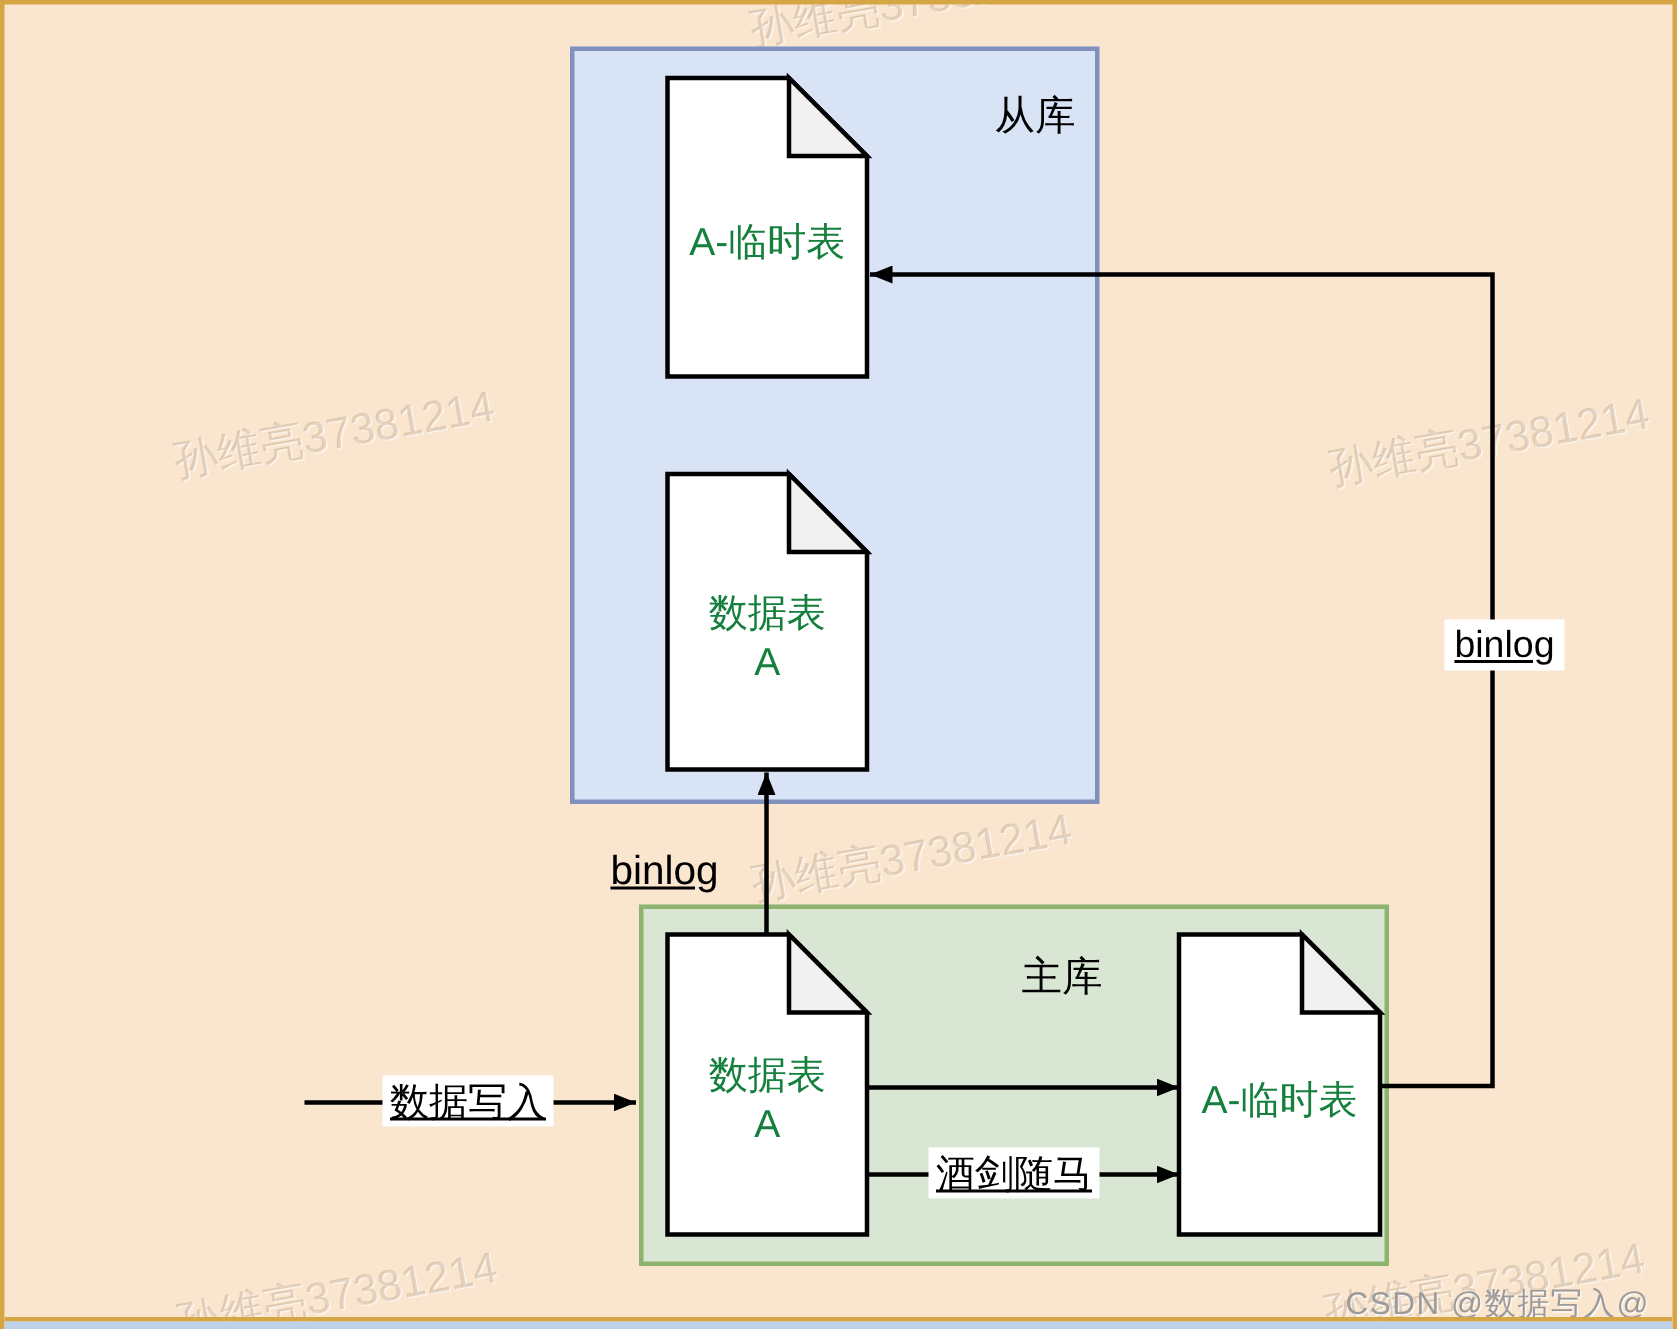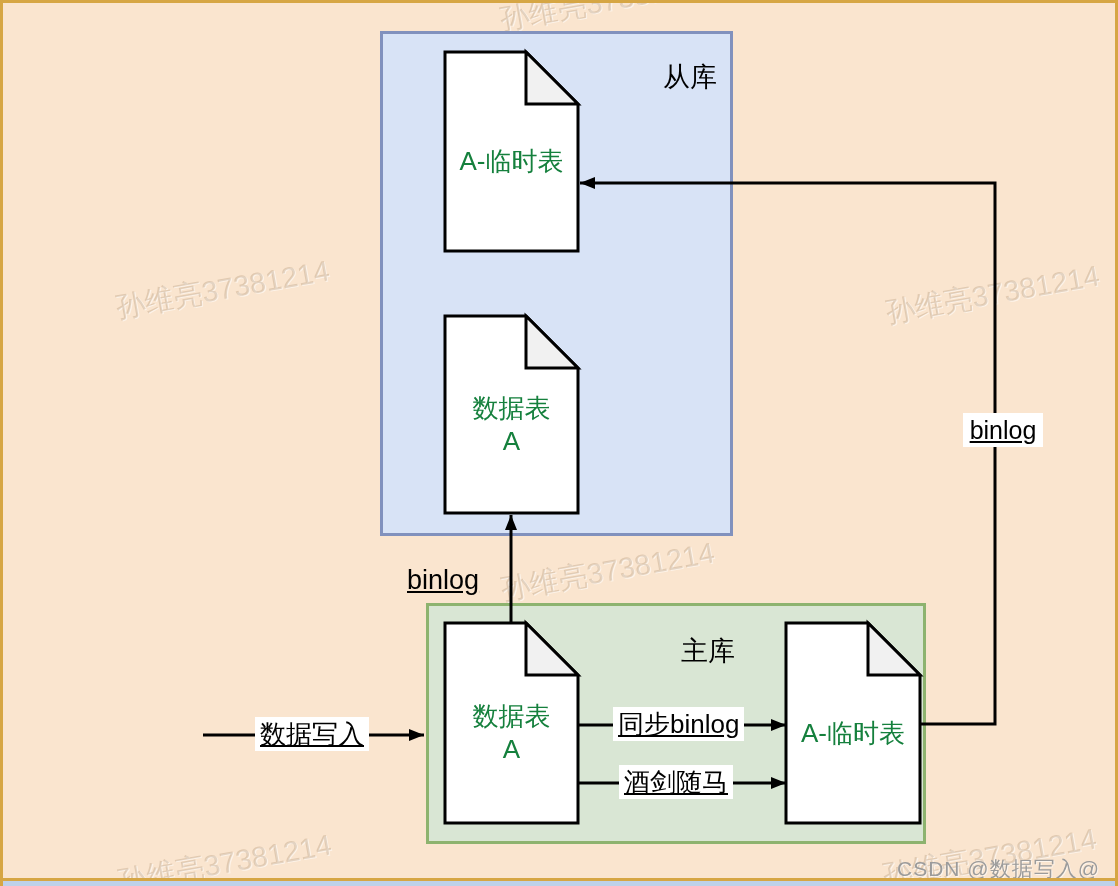--- a/index.html
+++ b/index.html
@@ -104,21 +104,20 @@
   <div class="box-title" style="left:678px; top:630px;">主库</div>
 
   <div class="doc-label dl-1">A-临时表</div>
   <div class="doc-label dl-2">数据表
 A</div>
   <div class="doc-label dl-3">数据表
 A</div>
   <div class="doc-label dl-4">A-临时表</div>
 
   <div class="edge-label el-write">数据写入</div>
-  <div class="edge-label el-sync">同步binlog</div>
   <div class="edge-label el-pull">酒剑随马</div>
   <div class="edge-label el-binlog-right">binlog</div>
   <div class="edge-label el-binlog-left">binlog</div>
 
   <div class="credit">CSDN @数据写入@</div>
 
   <div class="gold-bottom"></div>
   <div class="blue-bottom"></div>
 </div>
 

